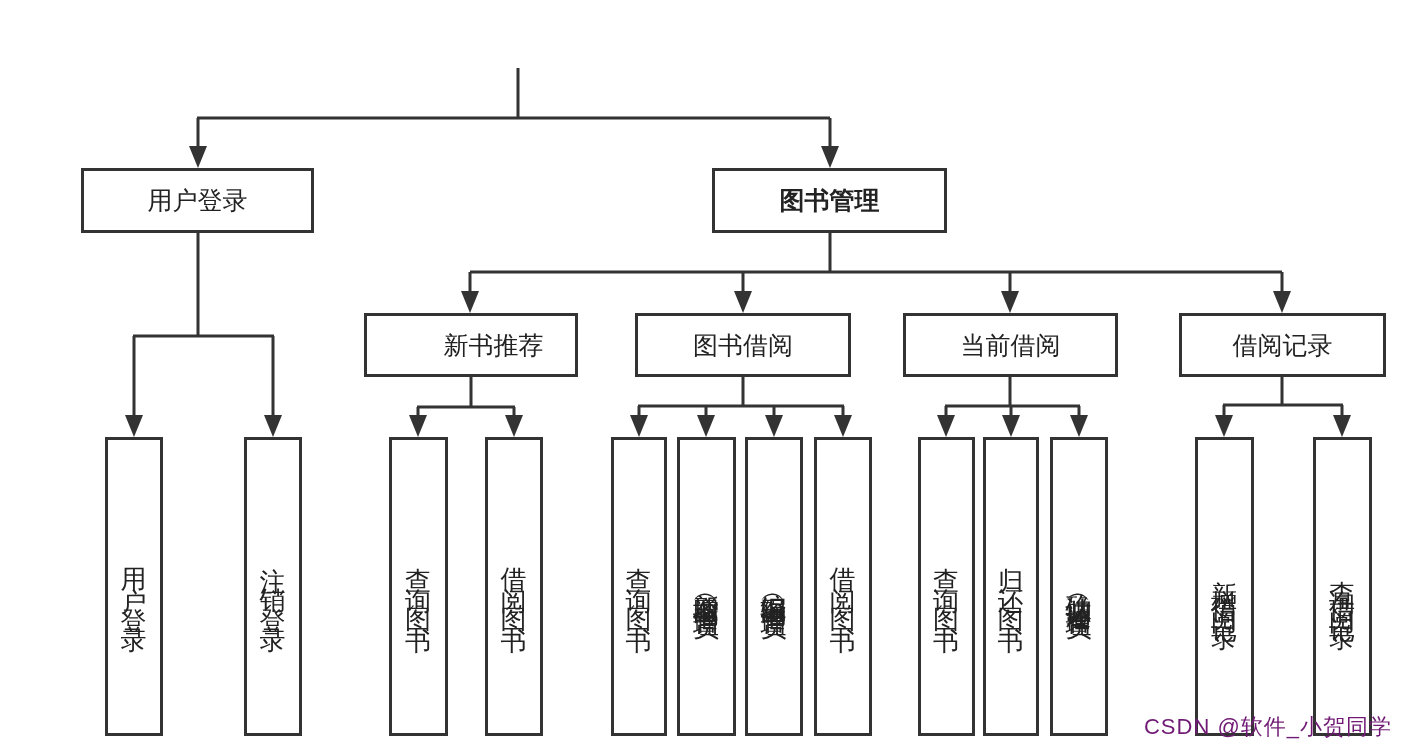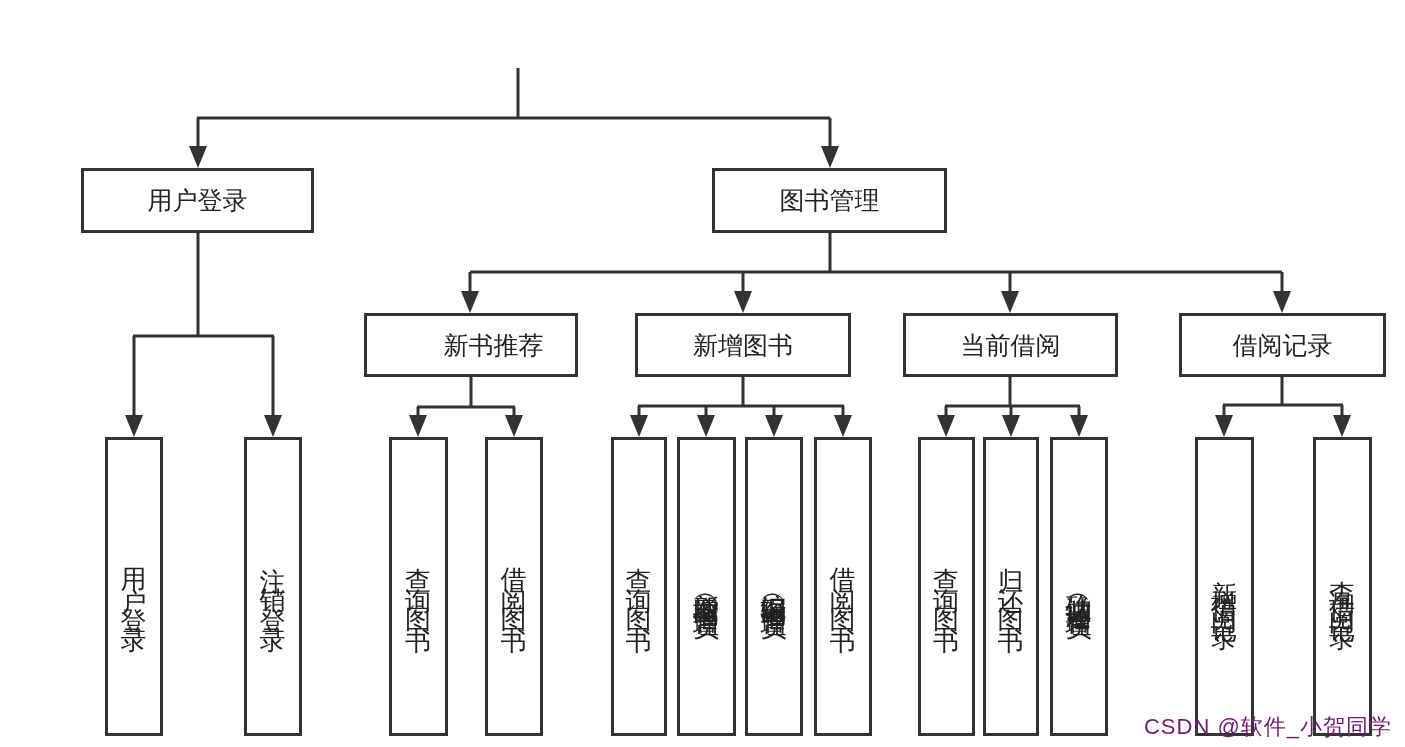--- a/index.html
+++ b/index.html
@@ -67,24 +67,24 @@
       <polygon points="937,415 955,415 946,437"></polygon>
       <polygon points="1002,415 1020,415 1011,437"></polygon>
       <polygon points="1070,415 1088,415 1079,437"></polygon>
       <polygon points="1215,415 1233,415 1224,437"></polygon>
       <polygon points="1333,415 1351,415 1342,437"></polygon>
     </g>
   </svg>
 
 
   <div class="node" style="left:81px;top:168px;width:233px;height:65px;">用户登录</div>
-  <div class="node" style="left:712px;top:168px;width:235px;height:65px;">图书管理</div>
+  <div class="node" style="left:712px;top:168px;width:235px;height:65px;font-weight:bold;">图书管理</div>
 
   <div class="node" style="left:364px;top:313px;width:214px;height:64px;padding-left:45px;">新书推荐</div>
-  <div class="node" style="left:635px;top:313px;width:216px;height:64px;">新增图书</div>
+  <div class="node" style="left:635px;top:313px;width:216px;height:64px;">图书借阅</div>
   <div class="node" style="left:903px;top:313px;width:215px;height:64px;">当前借阅</div>
   <div class="node" style="left:1179px;top:313px;width:207px;height:64px;">借阅记录</div>
 
   <div class="vnode sp-lg" style="left:105px;top:437px;width:58px;height:299px;">用户登录</div>
   <div class="vnode sp-lg" style="left:244px;top:437px;width:58px;height:299px;">注销登录</div>
 
   <div class="vnode sp-lg" style="left:389px;top:437px;width:59px;height:299px;">查询图书</div>
   <div class="vnode sp-lg" style="left:485px;top:437px;width:58px;height:299px;">借阅图书</div>
 
   <div class="vnode sp-lg" style="left:611px;top:437px;width:56px;height:299px;">查询图书</div>

